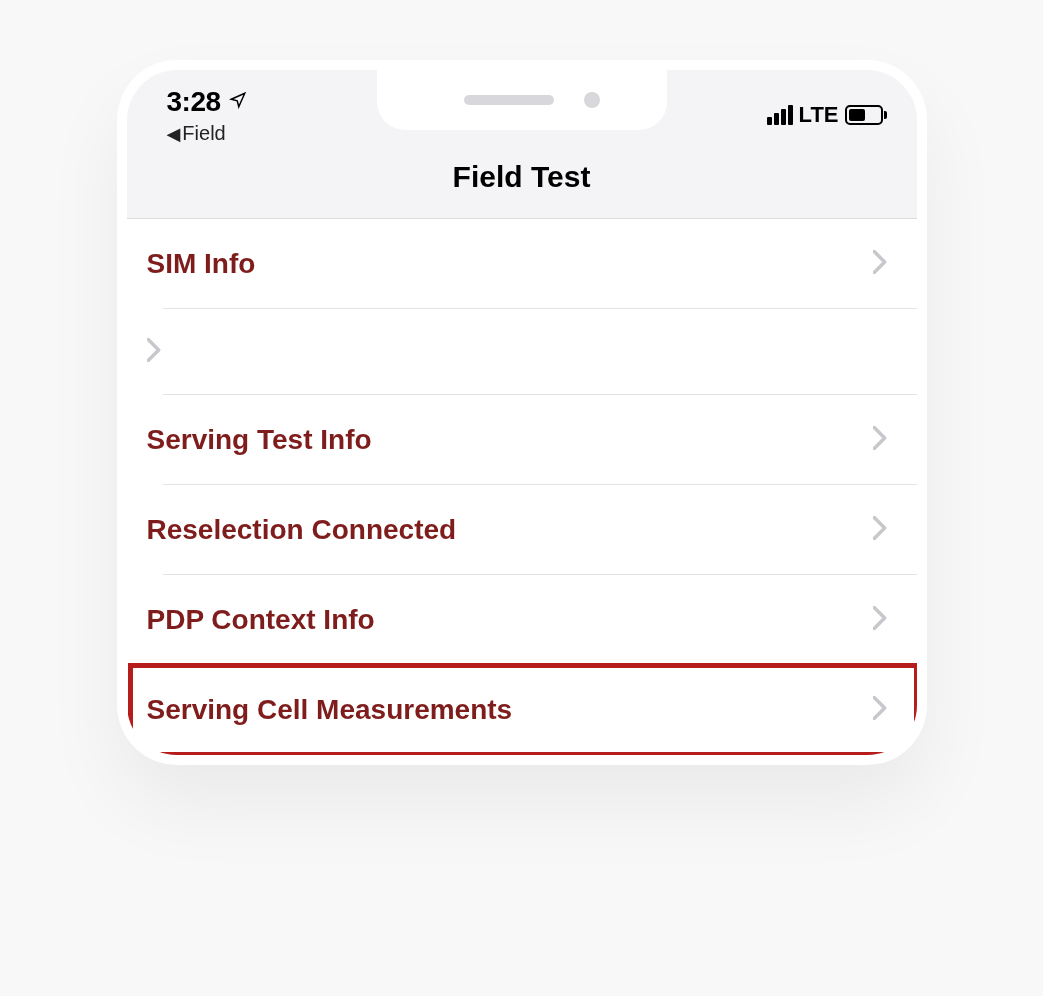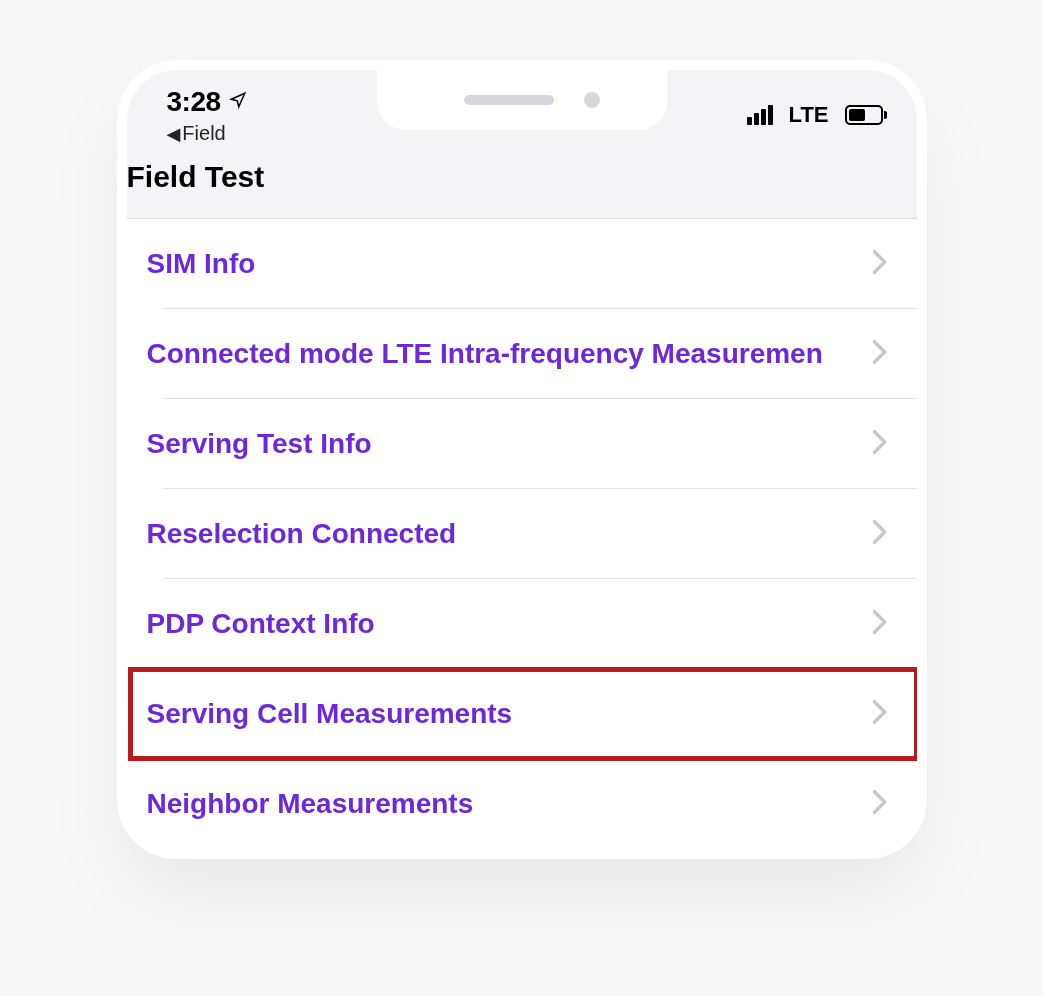--- a/index.html
+++ b/index.html
@@ -109,21 +109,21 @@
       cursor: pointer;
     }
     
     .back-triangle {
       font-size: 18px;
     }
     
     .status-right {
       display: flex;
       align-items: center;
-      gap: 16px;
+      gap: 6px;
       padding-top: 16px;
     }
     
     .signal-bars {
       display: flex;
       align-items: flex-end;
       gap: 2px;
       height: 20px;
     }
     
@@ -168,20 +168,21 @@
     .battery-tip {
       width: 3px;
       height: 8px;
       background: #000;
       border-top-right-radius: 2px;
       border-bottom-right-radius: 2px;
       margin-left: 1px;
     }
     
     .nav-title {
+      text-align: center;
       font-size: 30px;
       font-weight: 700;
       padding: 10px 0 24px 0;
       border-bottom: 1px solid #dcdcde;
       background: #f4f4f6;
     }
     
     .list {
       background: #fff;
     }
@@ -200,21 +201,21 @@
       bottom: 0;
       left: 36px;
       right: 0;
       height: 1px;
       background: #e2e2e4;
     }
     
     .list-item-label {
       font-size: 28px;
       font-weight: 600;
-      color: #6d28d9;
+      color: #7f1d1d;
       white-space: nowrap;
       overflow: hidden;
     }
     
     .chevron {
       color: #c7c7cc;
       flex-shrink: 0;
     }
     
     .chevron svg {
@@ -290,21 +291,20 @@
         <span class="list-item-label">SIM Info</span>
         <span class="chevron">
           <svg viewBox="0 0 12 20">
               <path d="M1 1 L10 10 L1 19" stroke="#c7c7cc" stroke-width="3" fill="none" stroke-linecap="round" stroke-linejoin="round"></path>
             </svg>
         </span>
         <div class="divider"></div>
       </div>
 
       <div class="list-item">
-        <span class="list-item-label">Connected mode LTE Intra-frequency Measuremen</span>
         <span class="chevron">
           <svg viewBox="0 0 12 20">
               <path d="M1 1 L10 10 L1 19" stroke="#c7c7cc" stroke-width="3" fill="none" stroke-linecap="round" stroke-linejoin="round"></path>
             </svg>
         </span>
         <div class="divider"></div>
       </div>
 
       <div class="list-item">
         <span class="list-item-label">Serving Test Info</span>
@@ -340,25 +340,17 @@
         <div class="highlight-box"></div>
         <span class="list-item-label">Serving Cell Measurements</span>
         <span class="chevron">
           <svg viewBox="0 0 12 20">
               <path d="M1 1 L10 10 L1 19" stroke="#c7c7cc" stroke-width="3" fill="none" stroke-linecap="round" stroke-linejoin="round"></path>
             </svg>
         </span>
         <div class="divider"></div>
       </div>
 
-      <div class="list-item">
-        <span class="list-item-label">Neighbor Measurements</span>
-        <span class="chevron">
-          <svg viewBox="0 0 12 20">
-              <path d="M1 1 L10 10 L1 19" stroke="#c7c7cc" stroke-width="3" fill="none" stroke-linecap="round" stroke-linejoin="round"></path>
-            </svg>
-        </span>
-      </div>
 
     </div>
 
   </div>
 </div>
 
 </body></html>

